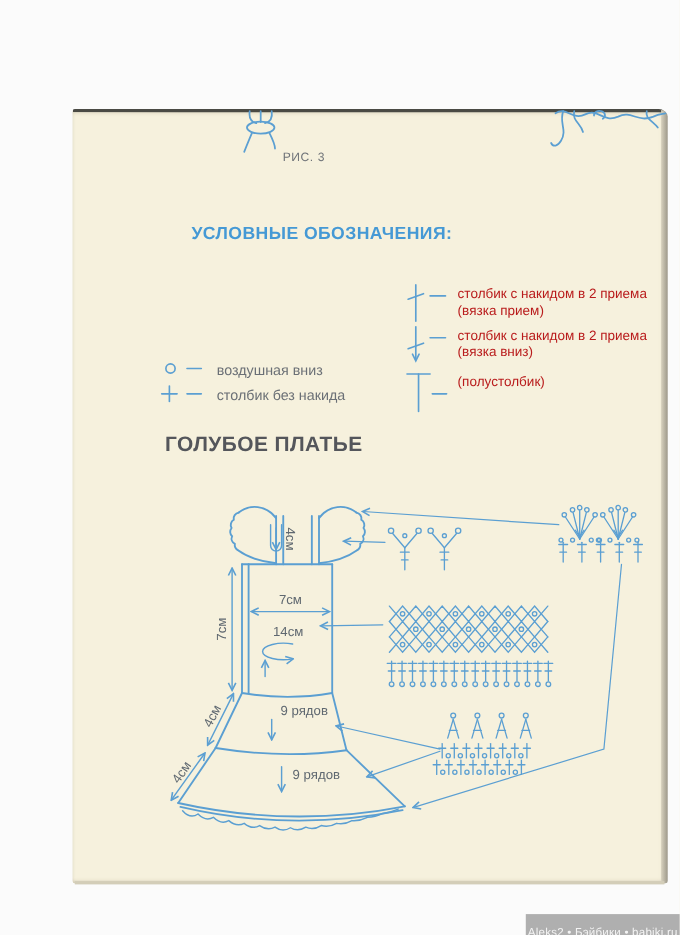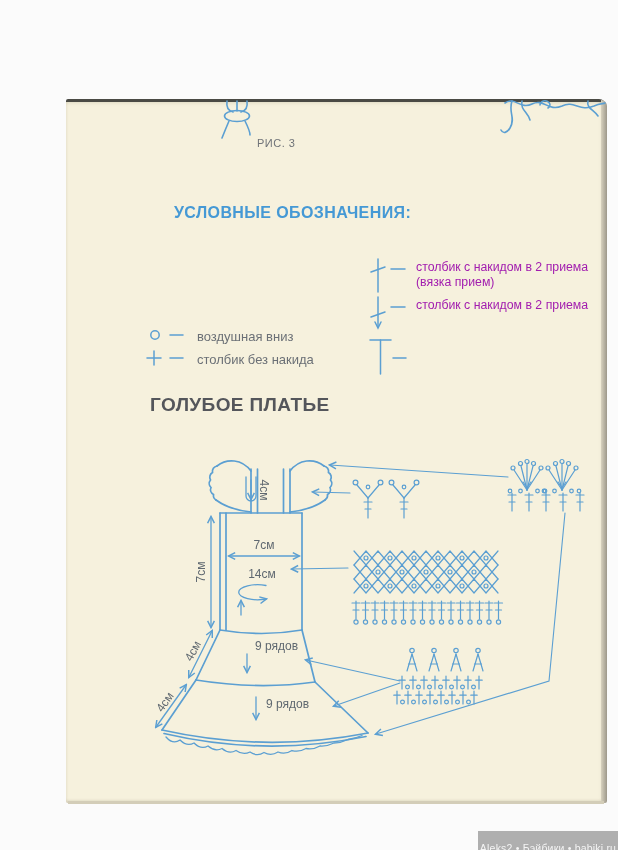--- a/index.html
+++ b/index.html
@@ -26,21 +26,21 @@
     background:#d3cdb8;
   }
   svg.art{position:absolute;left:0;top:0;pointer-events:none;}
   .txt{position:absolute;white-space:nowrap;}
   .fig-label{left:257px;top:113px;font-size:11px;color:#6f7378;letter-spacing:.5px;margin-top:24px;}
   .legend-title{left:150px;top:204px;font-size:16px;font-weight:bold;color:#4599d5;letter-spacing:.4px;margin-left:24px;}
   .pattern-title{left:150px;top:394px;font-size:19px;font-weight:bold;color:#54565b;letter-spacing:.4px;}
   .leg-item{font-size:13px;color:#6b7076;}
   .leg-l1{left:197px;top:329px;}
   .leg-l2{left:197px;top:352px;}
-  .leg-r{font-size:12.3px;color:#a21caf;line-height:14.5px;}
+  .leg-r{font-size:12.3px;color:#b91c1c;line-height:14.5px;}
   .leg-r1{left:416px;top:260px;}
   .leg-r2{left:416px;top:298px;}
   .leg-r3{left:416px;top:340px;}
   .watermark{
     position:absolute;left:478px;top:831px;width:140px;height:34px;
     background:rgba(128,128,128,.62);color:#f4f4f4;font-size:10.5px;
     display:flex;align-items:center;justify-content:center;letter-spacing:.2px;
   }
 </style>
 </head>
@@ -330,19 +330,21 @@
 
 <div class="txt leg-item leg-l1">воздушная вниз</div>
 <div class="txt leg-item leg-l2">столбик без накида</div>
 
 <div class="txt leg-r leg-r1">
   <div>столбик с накидом в 2 приема</div>
   <div>(вязка прием)</div>
 </div>
 <div class="txt leg-r leg-r2">
   <div>столбик с накидом в 2 приема</div>
+  <div>(вязка вниз)</div>
 </div>
 <div class="txt leg-r leg-r3">
+  <div>(полустолбик)</div>
 </div>
 
 <div class="txt pattern-title">ГОЛУБОЕ ПЛАТЬЕ</div>
 
 <div class="watermark">Aleks2 • Бэйбики • babiki.ru</div>
 
 </body></html>

